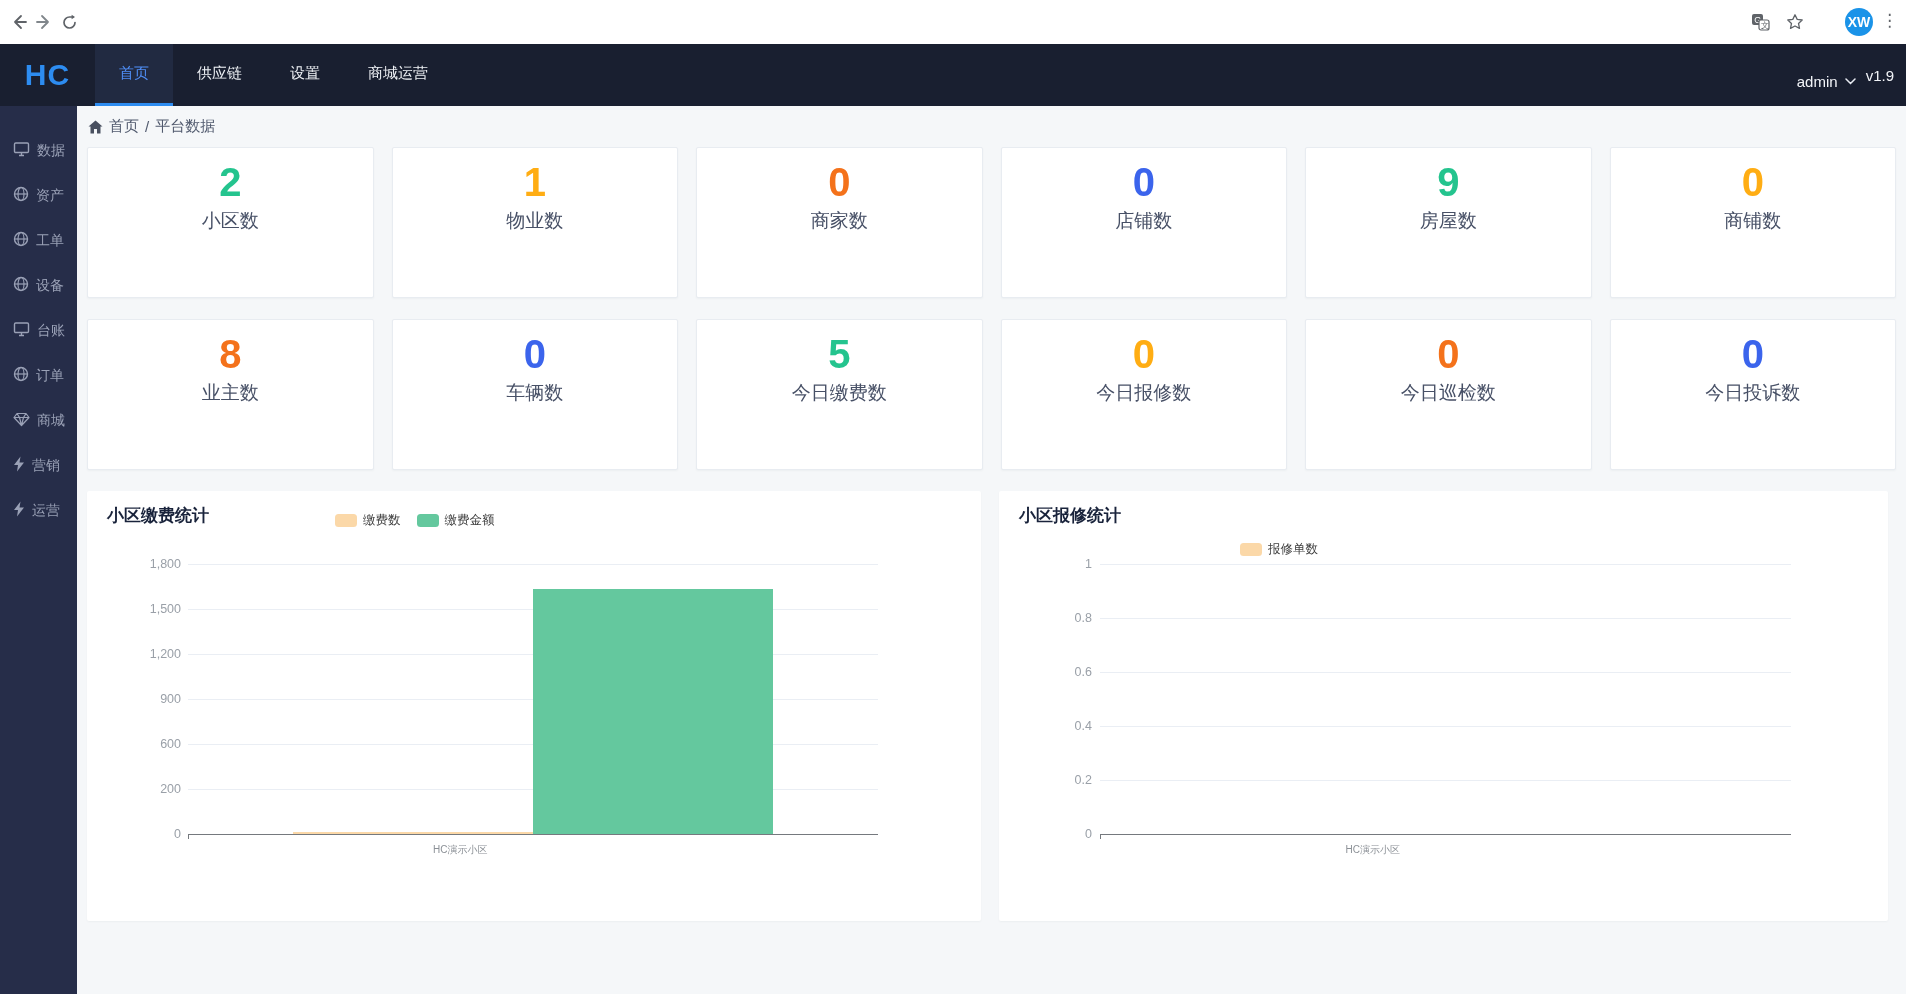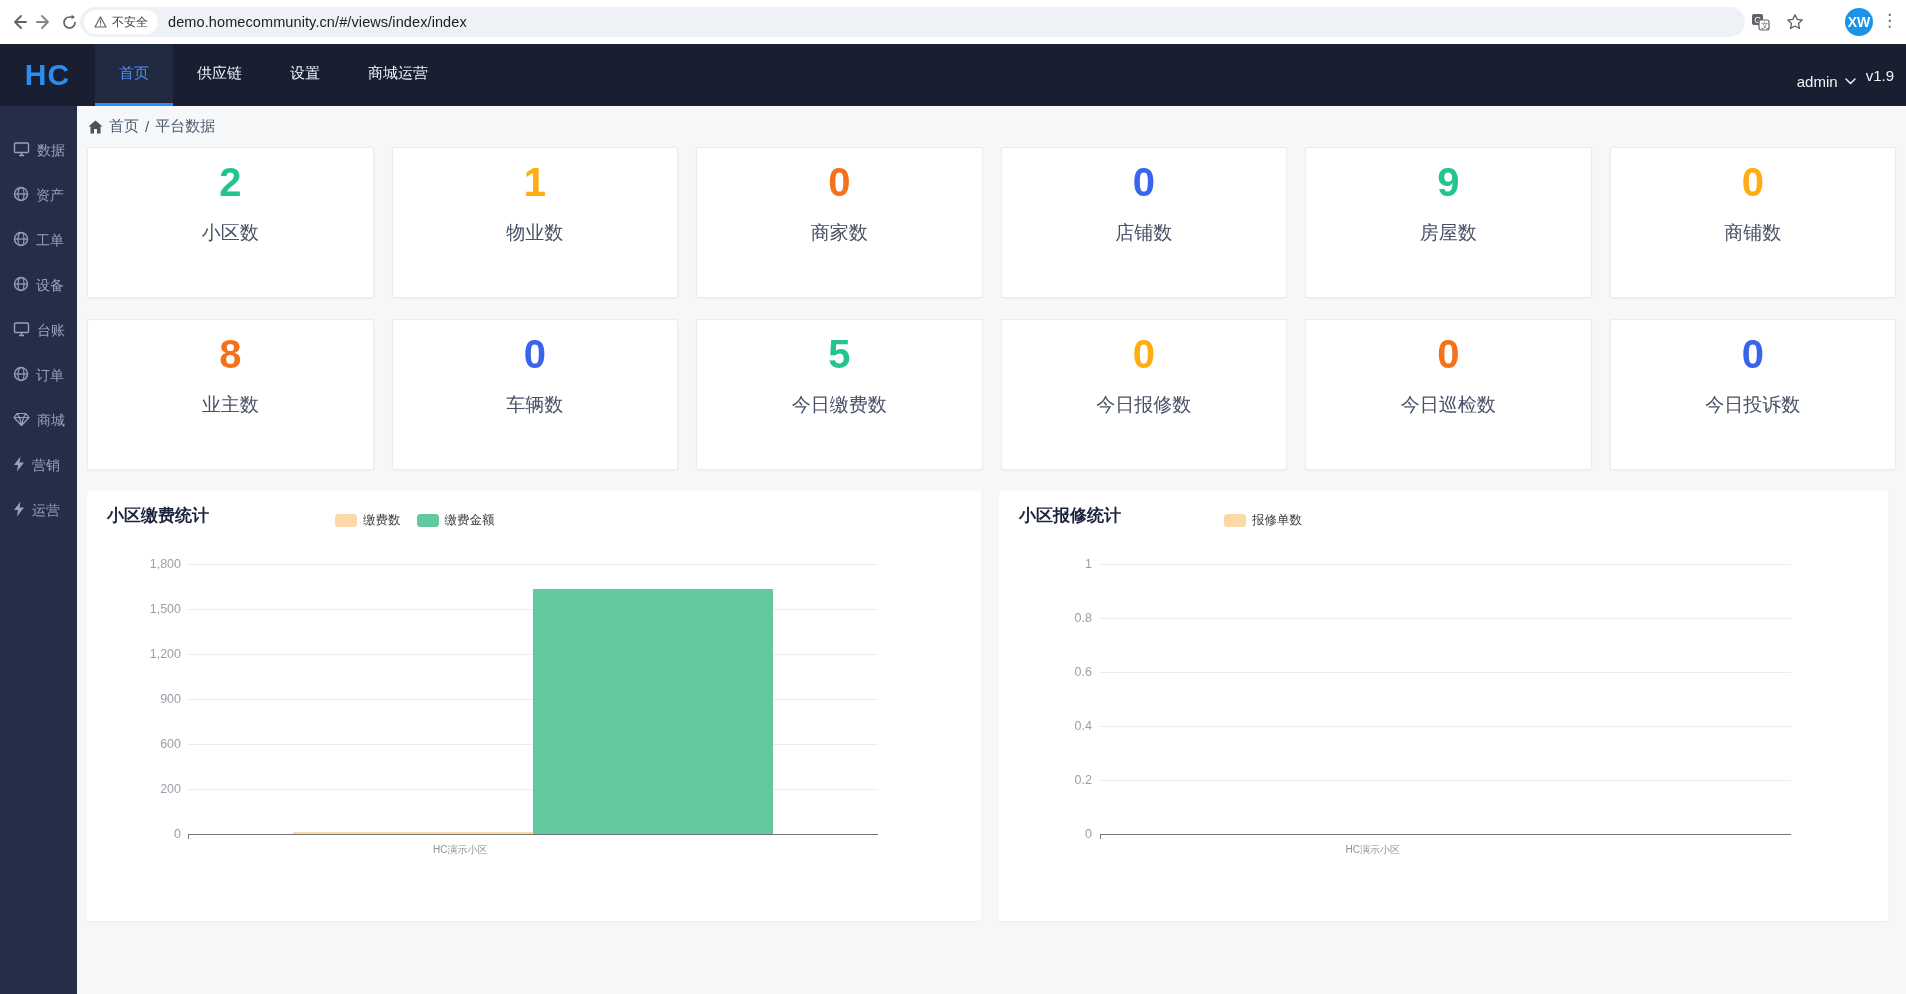--- a/index.html
+++ b/index.html
@@ -47,21 +47,21 @@
   .breadcrumb { height:41px; display:flex; align-items:center; padding-left:11px; gap:6px;
     color:#515a6e; font-size:15px; }
   .breadcrumb .link { cursor:pointer; }
 
   .stats { display:grid; grid-template-columns:repeat(6,1fr); grid-auto-rows:151px;
     gap:21px 18px; padding:0 10px; }
   .stat-card { background:#fff; border:1px solid #e8ecf1; border-radius:2px;
     box-shadow:0 1px 2px rgba(31,45,61,.04); display:flex; flex-direction:column;
     align-items:center; padding-top:8px; }
   .stat-num { font-size:40px; font-weight:700; line-height:52px; }
-  .stat-label { margin-top:12px; font-size:19px; color:#475066; }
+  .stat-label { font-size:19px; color:#475066; }
 
   .charts { display:grid; grid-template-columns:894px 889px; gap:18px; padding:0 10px;
     margin-top:21px; }
   .chart-card { position:relative; height:430px; background:#fff; border-radius:2px;
     box-shadow:0 1px 2px rgba(31,45,61,.04); }
   .chart-title { position:absolute; left:20px; top:13px; font-size:17px; font-weight:bold;
     color:#19233b; }
   .legend { position:absolute; top:21px; display:flex; align-items:center; gap:16px; }
   .legend-item { display:flex; align-items:center; gap:6px; font-size:12.5px; color:#3f3f3f;
     cursor:pointer; }
@@ -88,31 +88,20 @@
       </svg>
   </span>
   <span class="nav-ico" style="left:58px">
     <svg width="17" height="17" viewBox="0 0 17 17">
         <path d="M14 8.5 A5.5 5.5 0 1 1 8.5 3 H12" stroke="#5f6368" stroke-width="1.7" fill="none" stroke-linecap="round"></path>
         <path d="M12 0.5 V5.5 H7" stroke="none" fill="none"></path>
         <path d="M10.6 0.8 L14 3 L10.6 5.2 Z" fill="#5f6368"></path>
       </svg>
   </span>
 
-  <div class="url-pill">
-    <span class="sec-chip">
-      <svg width="13" height="12" viewBox="0 0 13 12">
-          <path d="M6.5 1 L12 11 H1 Z" fill="none" stroke="#5f6368" stroke-width="1.2" stroke-linejoin="round"></path>
-          <rect x="6" y="4.2" width="1.1" height="3.4" fill="#5f6368"></rect>
-          <rect x="6" y="8.6" width="1.1" height="1.2" fill="#5f6368"></rect>
-        </svg>
-      <span>不安全</span>
-    </span>
-    <span class="url-text">demo.homecommunity.cn/#/views/index/index</span>
-  </div>
 
   <span class="nav-ico" style="right:135px">
     <svg width="19" height="18" viewBox="0 0 19 18">
         <rect x="1" y="1" width="11" height="11" rx="2" fill="#5f6368"></rect>
         <text x="3.2" y="10" font-size="9" fill="#fff" font-family="Liberation Sans,sans-serif">G</text>
         <rect x="8" y="7" width="10" height="10" rx="2" fill="#fff" stroke="#5f6368" stroke-width="1.2"></rect>
         <text x="10" y="15.2" font-size="8" fill="#5f6368" font-family="Liberation Sans,sans-serif">文</text>
       </svg>
   </span>
   <span class="nav-ico" style="right:100px">
@@ -299,21 +288,21 @@
         <div class="ytick" style="left: 0px; width: 94px; top: 291px;">200</div>
         <div class="axisline" style="left: 101px; width: 690px; top: 343px;"></div>
         <div class="ytick" style="left: 0px; width: 94px; top: 336px;">0</div>
         <div class="axistick" style="left: 101px; top: 343px;"></div>
         <div class="bar" style="left: 206px; width: 240px; top: 341px; height: 2px; background: rgb(251, 216, 168);"></div>
         <div class="bar" style="left: 446px; width: 240px; top: 98px; height: 245px; background: rgb(100, 200, 158);"></div>
         <div class="xlabel" style="left: 346px; top: 352px;">HC演示小区</div>
       </div>
       <div class="chart-card">
         <div class="chart-title">小区报修统计</div>
-        <div class="legend" style="left: 225px;">
+        <div class="legend" style="left: 241px; margin-top: 29px;">
           <span class="legend-item">
             <span class="legend-swatch" style="background: rgb(251, 216, 168);"></span>
             <span>报修单数</span>
           </span>
         </div>
         <div class="gridline" style="left: 101px; width: 691px; top: 73px;"></div>
         <div class="ytick" style="left: 0px; width: 93px; top: 66px;">1</div>
         <div class="gridline" style="left: 101px; width: 691px; top: 127px;"></div>
         <div class="ytick" style="left: 0px; width: 93px; top: 120px;">0.8</div>
         <div class="gridline" style="left: 101px; width: 691px; top: 181px;"></div>

